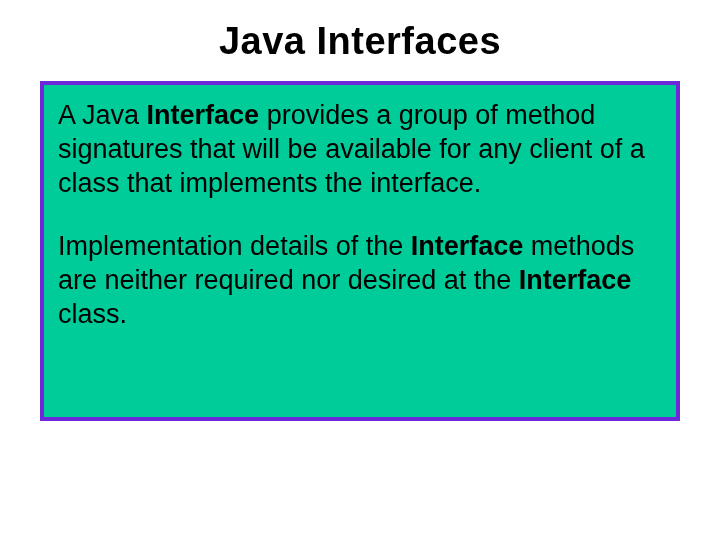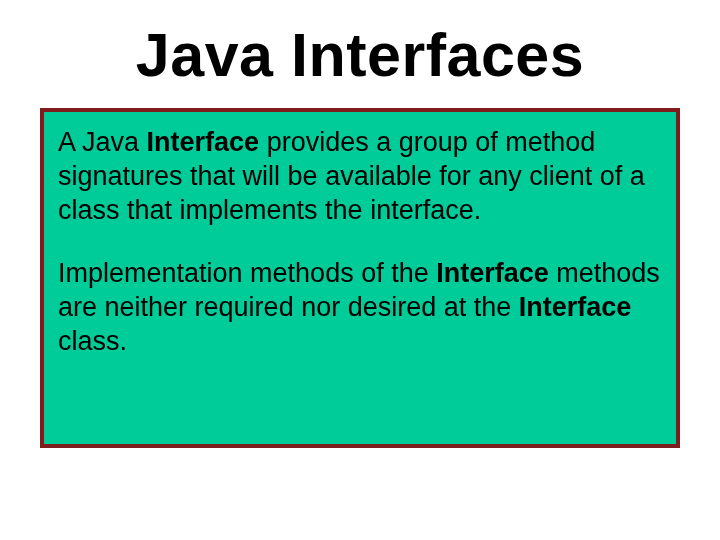--- a/index.html
+++ b/index.html
@@ -14,28 +14,28 @@
   .slide {
     width: 720px;
     height: 540px;
     position: relative;
     box-sizing: border-box;
     padding: 20px 40px 40px 40px;
   }
   .title {
     text-align: center;
     font-weight: 900;
-    font-size: 61px;
+    font-size: 38px;
     letter-spacing: 0.5px;
     margin: 0 0 18px 0;
     font-family: "Arial Black", Arial, sans-serif;
   }
   .panel {
     background: #00cc99;
-    border: 4px solid #7f1d1d;
+    border: 4px solid #6d28d9;
     box-sizing: border-box;
     padding: 14px 14px 20px 14px;
     width: 640px;
     margin: 0 auto;
     min-height: 340px;
   }
   .para {
     font-size: 27px;
     line-height: 1.25;
     margin: 0 0 30px 0;
@@ -52,16 +52,16 @@
 <body>
 
 <div class="slide">
   <h1 class="title">Java Interfaces</h1>
 
   <div class="panel">
     <p class="para">
       <span>A Java </span><span class="bold">Interface</span><span> provides a group of method signatures that will be available for any client of a class that implements the interface.</span>
     </p>
     <p class="para">
-      <span>Implementation methods of the </span><span class="bold">Interface</span><span> methods are neither required nor desired at the </span><span class="bold">Interface</span><span> class.</span>
+      <span>Implementation details of the </span><span class="bold">Interface</span><span> methods are neither required nor desired at the </span><span class="bold">Interface</span><span> class.</span>
     </p>
   </div>
 </div>
 
 </body></html>

